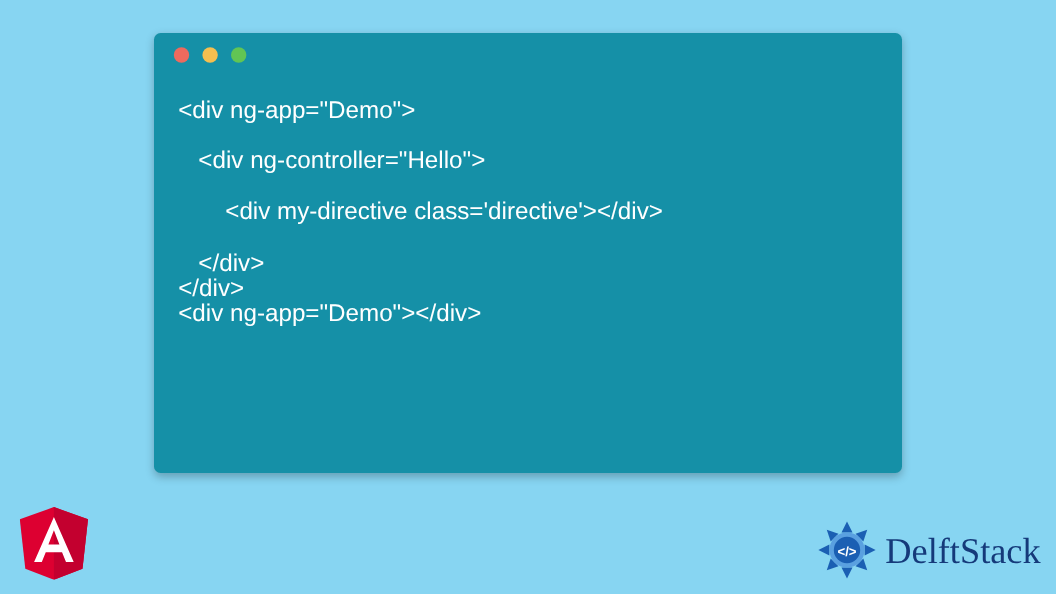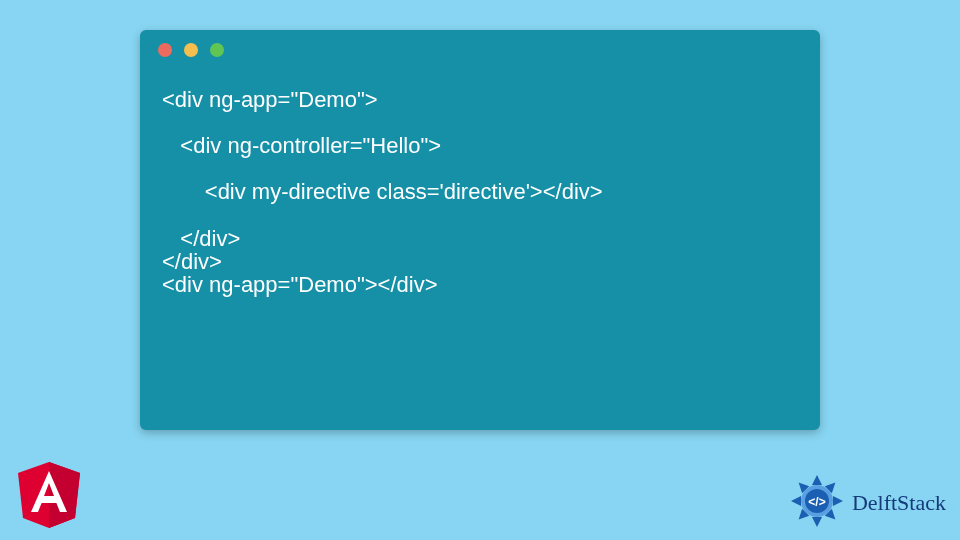--- a/index.html
+++ b/index.html
@@ -52,21 +52,21 @@
   .delft-logo {
     position: absolute;
     right: 14px;
     bottom: 6px;
     display: flex;
     align-items: center;
     gap: 6px;
   }
   .delft-text {
     font-family: Georgia, 'Times New Roman', serif;
-    font-size: 22px;
+    font-size: 33px;
     color: #153a7a;
     font-weight: 500;
   }
 </style>
 </head>
 <body>
 
 <div class="code-panel">
   <div class="titlebar">
     <div class="dot dot-red"></div>

